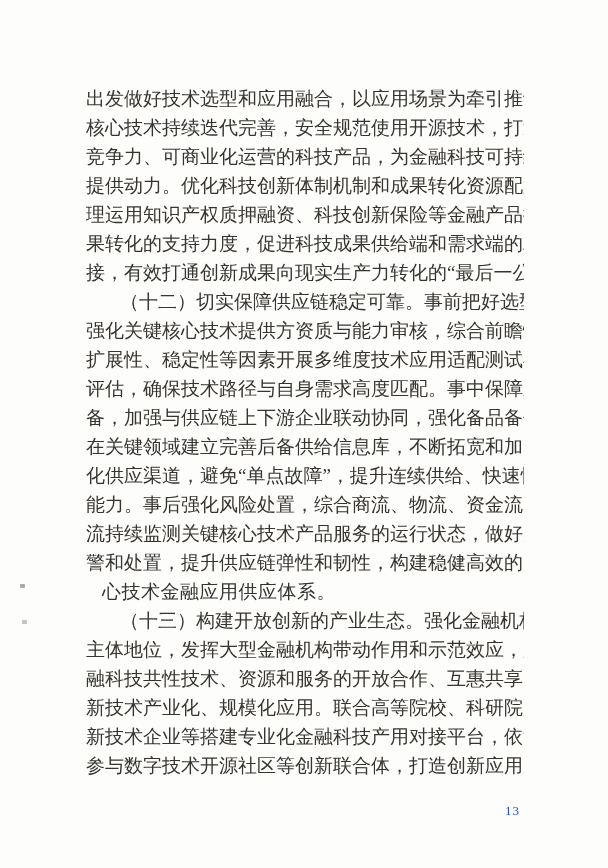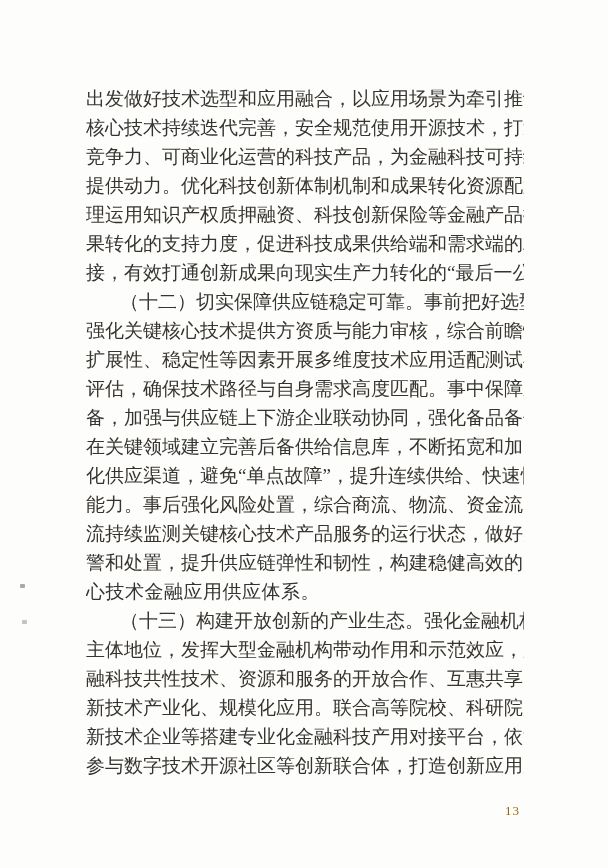--- a/index.html
+++ b/index.html
@@ -34,27 +34,28 @@
     text-justify: inter-character;
     overflow: hidden;
   }
   .line.indent {
     padding-left: 34px;
   }
   .line.para-end {
     text-align: right;
     text-align-last: left;
     letter-spacing: 0.5px;
+    margin-left: 16px;
   }
   .page-number {
     position: absolute;
     left: 505px;
     top: 803px;
     font-size: 13px;
-    color: #a16207;
+    color: #1d4ed8;
     letter-spacing: 1px;
   }
   .margin-speck {
     position: absolute;
     width: 5px;
     height: 4px;
     background: #8f8c88;
     opacity: 0.75;
     border-radius: 1px;
   }

